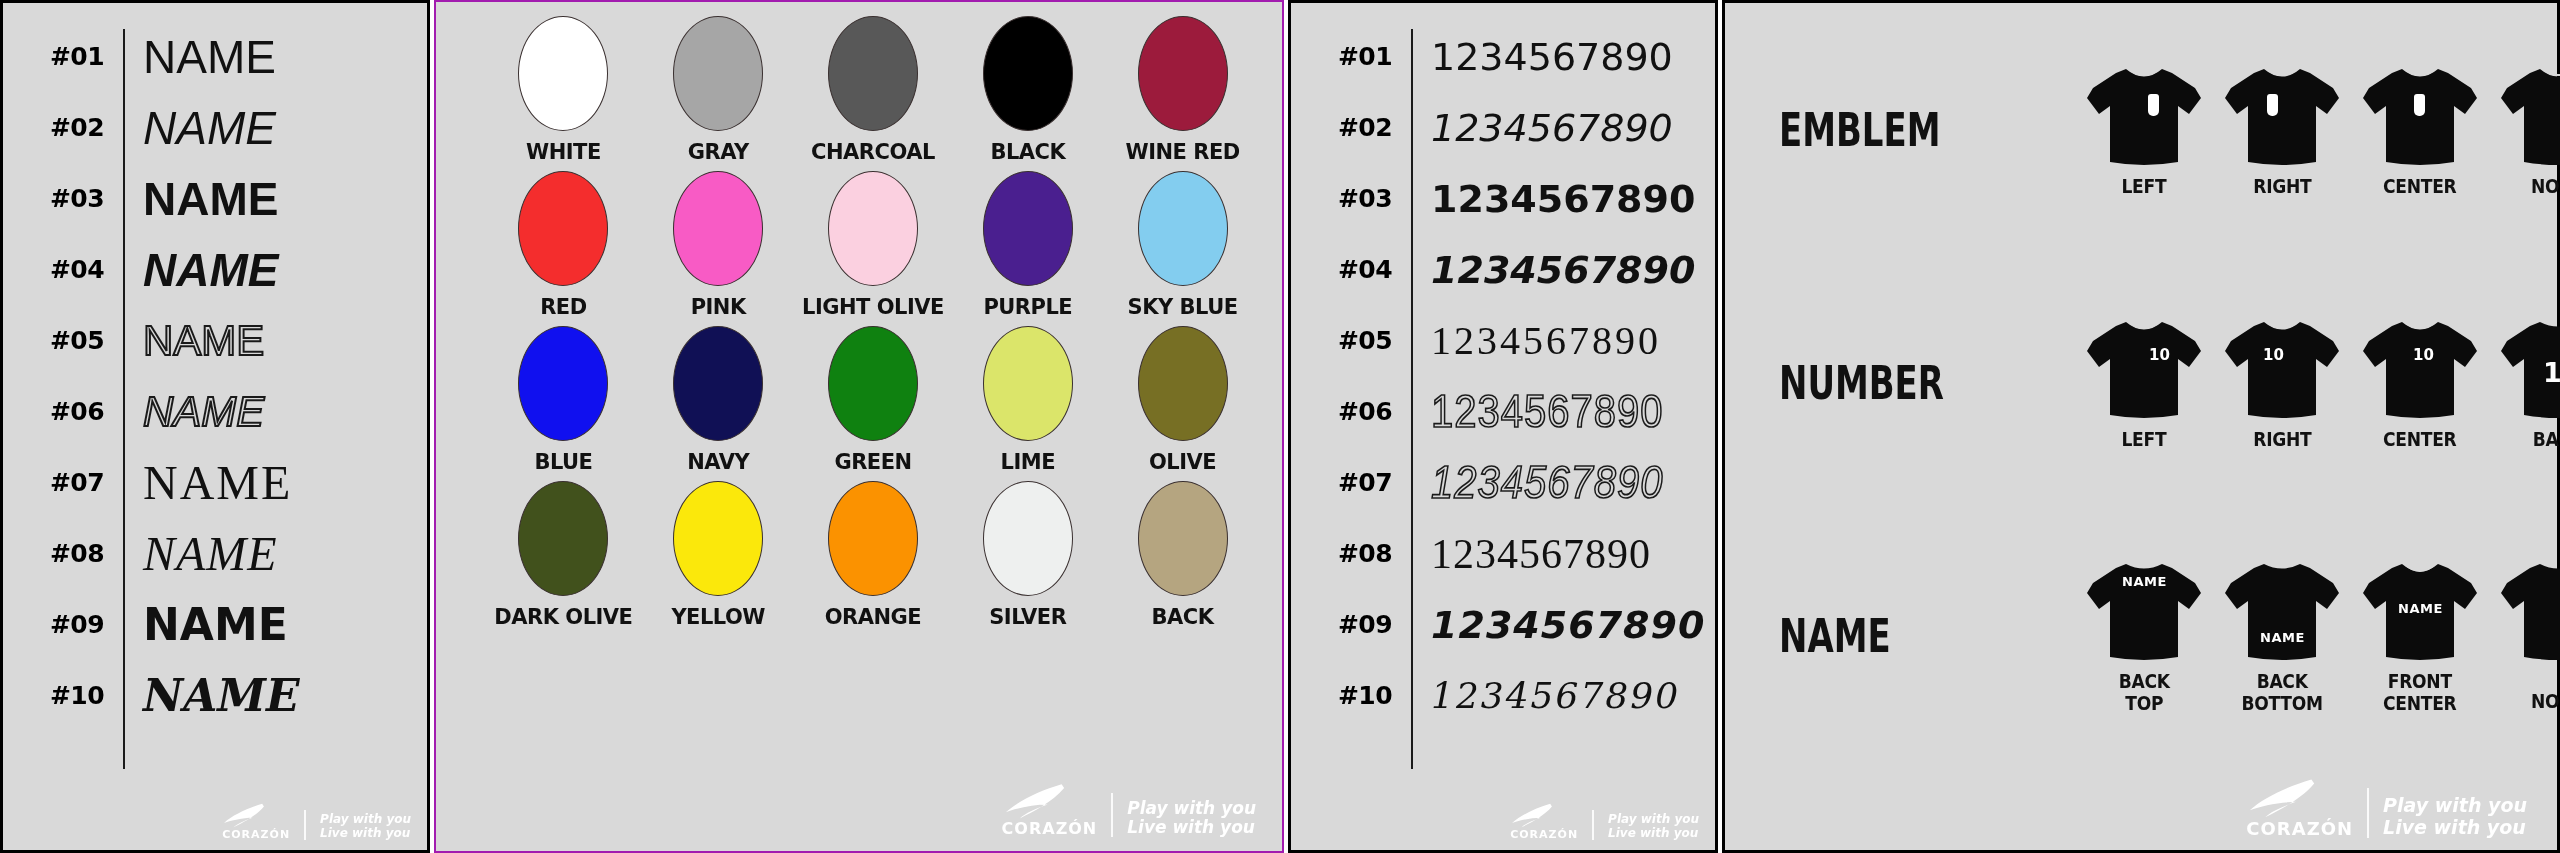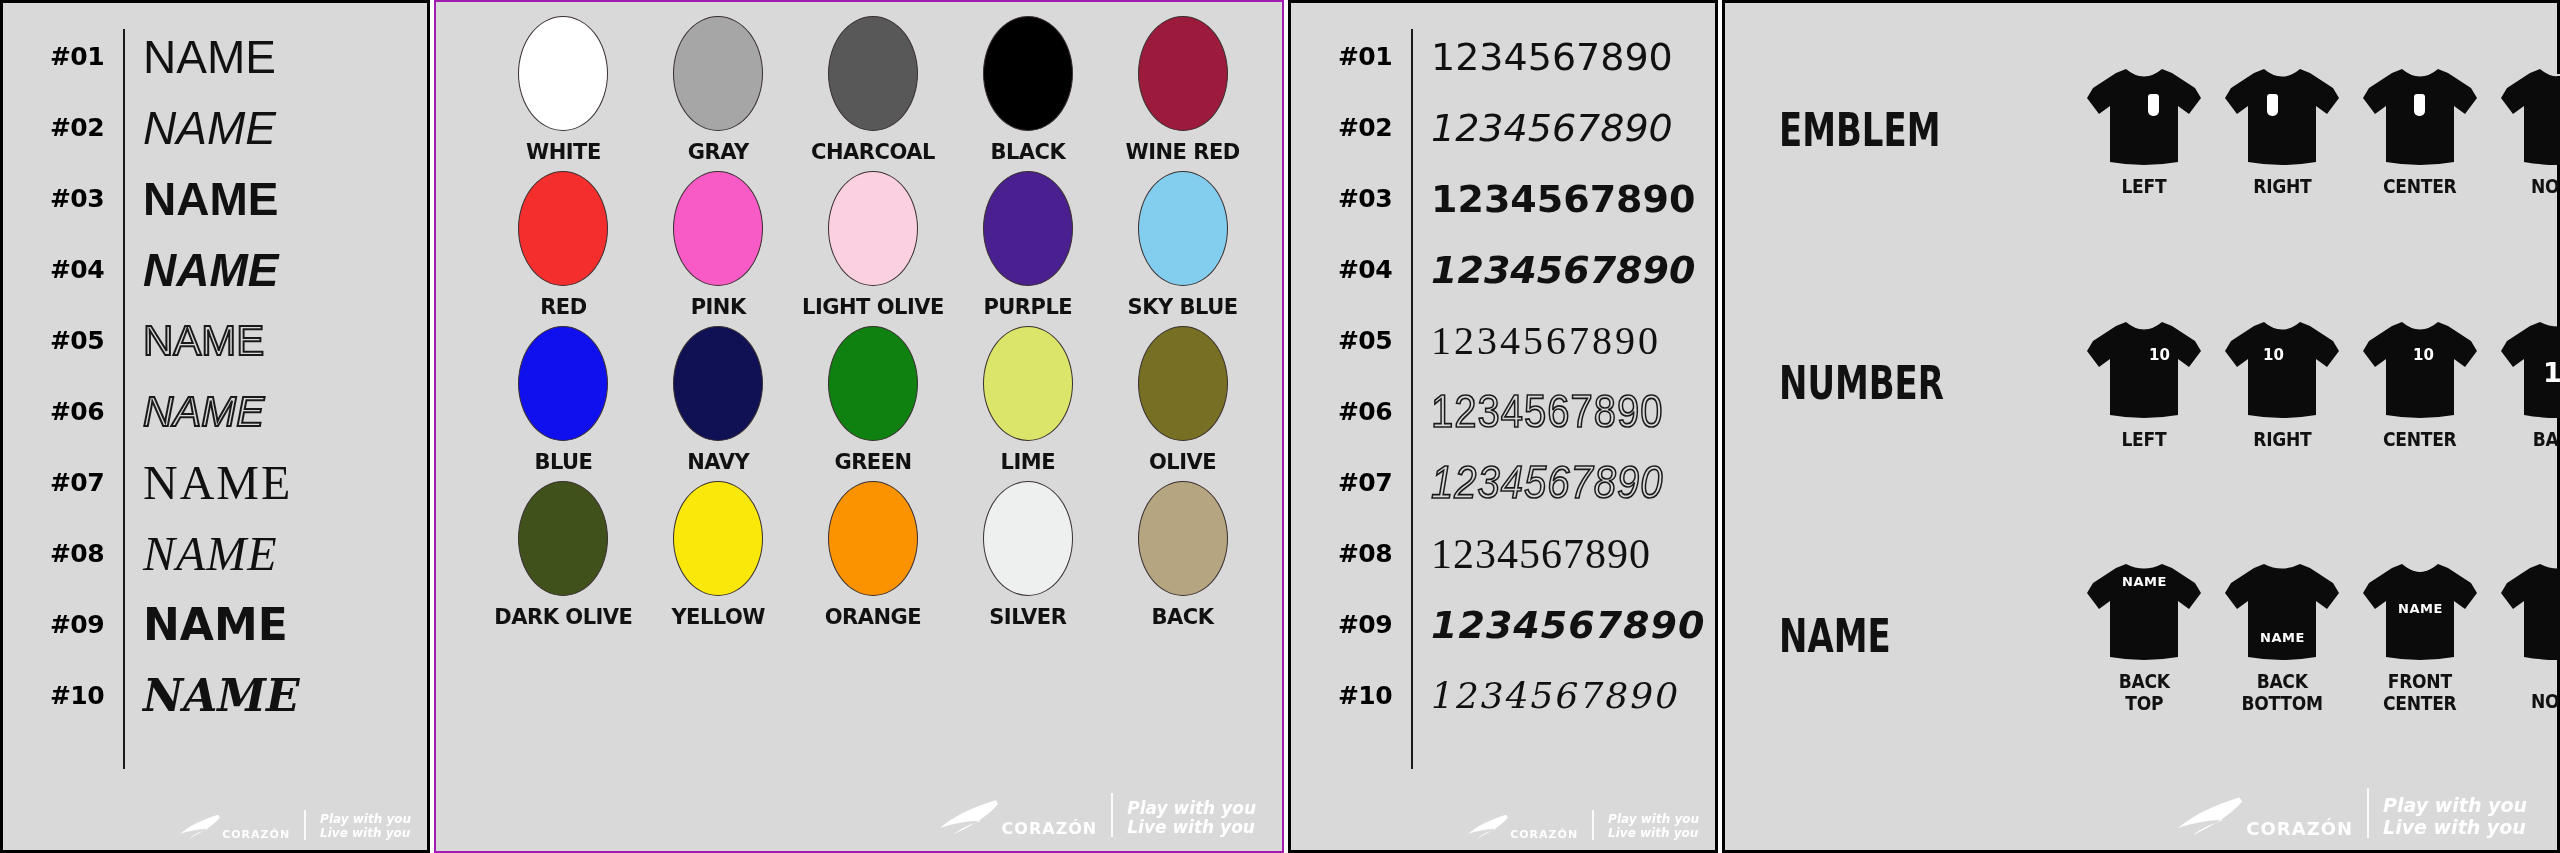--- a/index.html
+++ b/index.html
@@ -137,21 +137,22 @@
   
   .logo {
     position: absolute;
     display: flex;
     align-items: flex-end;
     gap: 14px;
   }
   .logo-mark-wrap {
     position: relative;
     display: flex;
-    align-items: flex-end;
+    flex-direction: column;
+    align-items: flex-start;
   }
   .logo-swoosh {
     display: block;
   }
   .logo-word {
     color: #ffffff;
     font-family: "DejaVu Sans", sans-serif;
     font-weight: bold;
     letter-spacing: 1px;
     line-height: 1;

